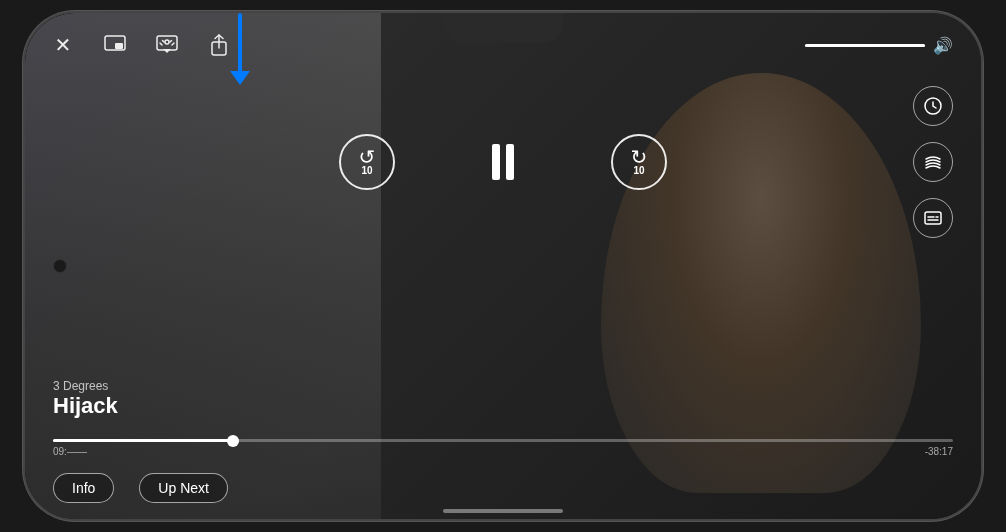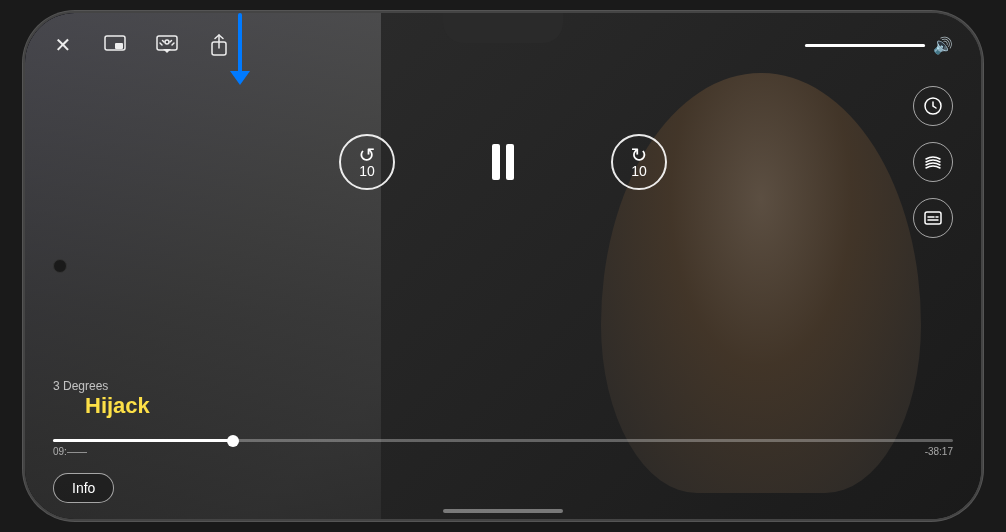--- a/index.html
+++ b/index.html
@@ -176,22 +176,22 @@
       cursor: pointer;
       position: relative;
     }
 
     .skip-arrow {
       font-size: 20px;
       line-height: 1;
     }
 
     .skip-number {
-      font-size: 14px;
-      font-weight: 400;
+      font-size: 10px;
+      font-weight: 700;
       margin-top: -2px;
     }
 
     .pause-btn {
       width: 56px;
       height: 56px;
       display: flex;
       align-items: center;
       justify-content: center;
       cursor: pointer;
@@ -241,24 +241,23 @@
     }
 
     .show-episode {
       color: rgba(255,255,255,0.7);
       font-size: 12px;
       font-weight: 400;
       margin-top: 42px;
     }
 
     .show-title {
-      color: #fde047;
+      color: #ffffff;
       font-size: 22px;
       font-weight: 700;
-      margin-left: 32px;
     }
 
     
     .progress-area {
       padding: 0 28px;
       margin-bottom: 8px;
     }
 
     .progress-track {
       width: 100%;
@@ -527,18 +526,19 @@
           <div class="progress-thumb"></div>
         </div>
         <div class="time-labels">
           <span class="time-label">09:——</span>
           <span class="time-label">-38:17</span>
         </div>
       </div>
 
       <div class="bottom-tabs">
         <div class="tab-btn">Info</div>
+        <div class="tab-btn">Up Next</div>
       </div>
     </div>
 
     <div class="home-indicator"></div>
   </div>
 </div>
 
 </body></html>

